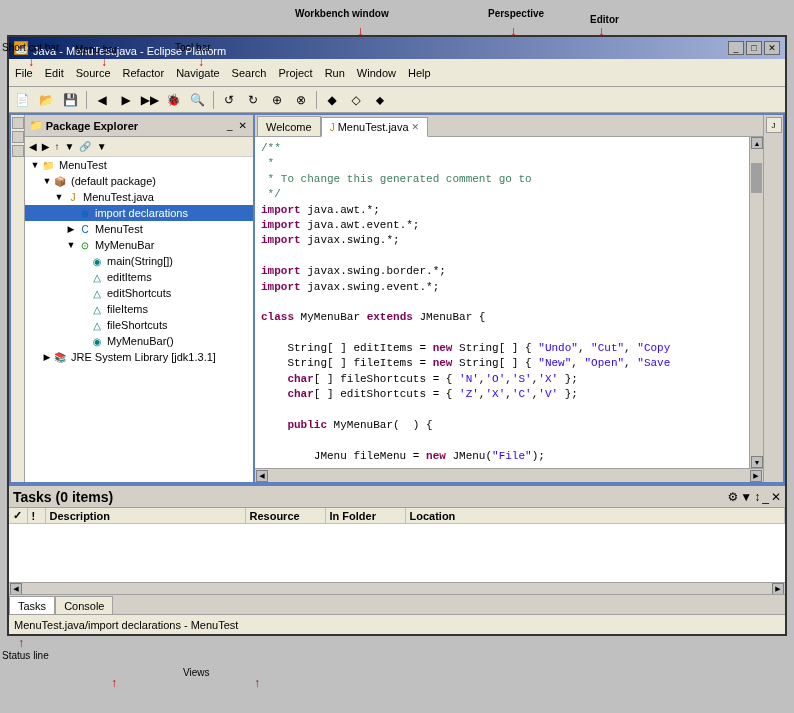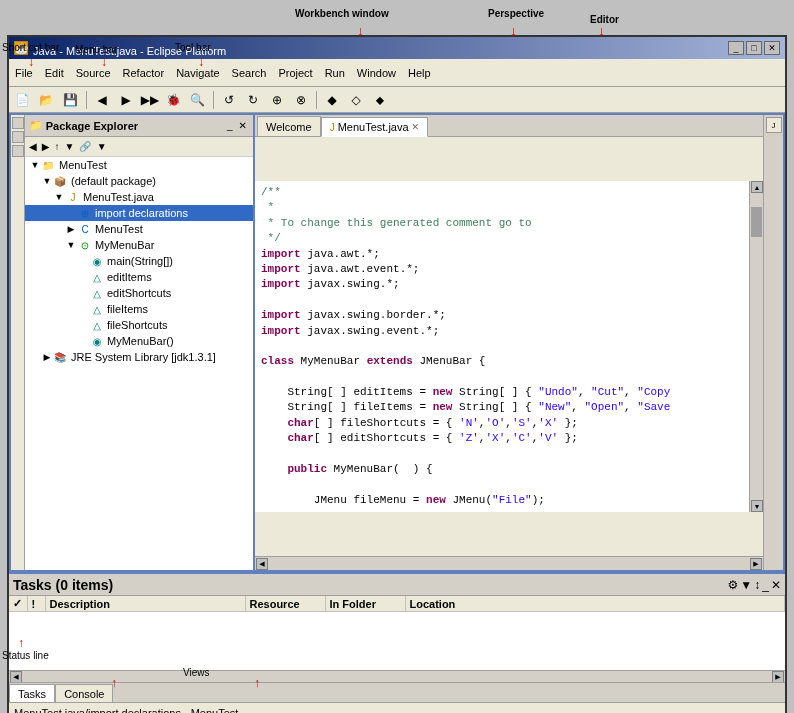--- a/index.html
+++ b/index.html
@@ -604,21 +604,21 @@
 
               <div class="tree-item">
                 <span class="tree-indent" style="width:16px;"></span>
                 <span class="tree-arrow">▶</span>
                 <span class="tree-icon icon-lib">📚</span>
                 <span>JRE System Library [jdk1.3.1]</span>
               </div>
             </div>
           </div>
 
-          <div style="flex:1; display:flex; flex-direction:column;gap:44px;">
+          <div style="flex:1; display:flex; flex-direction:column;">
 
             <div class="editor-tabs">
               <div class="tab">
                 <span>Welcome</span>
               </div>
               <div class="tab active">
                 <span style="font-size:10px; color:#c08000;">J</span>
                 <span>MenuTest.java</span>
                 <span class="tab-close">✕</span>
               </div>

